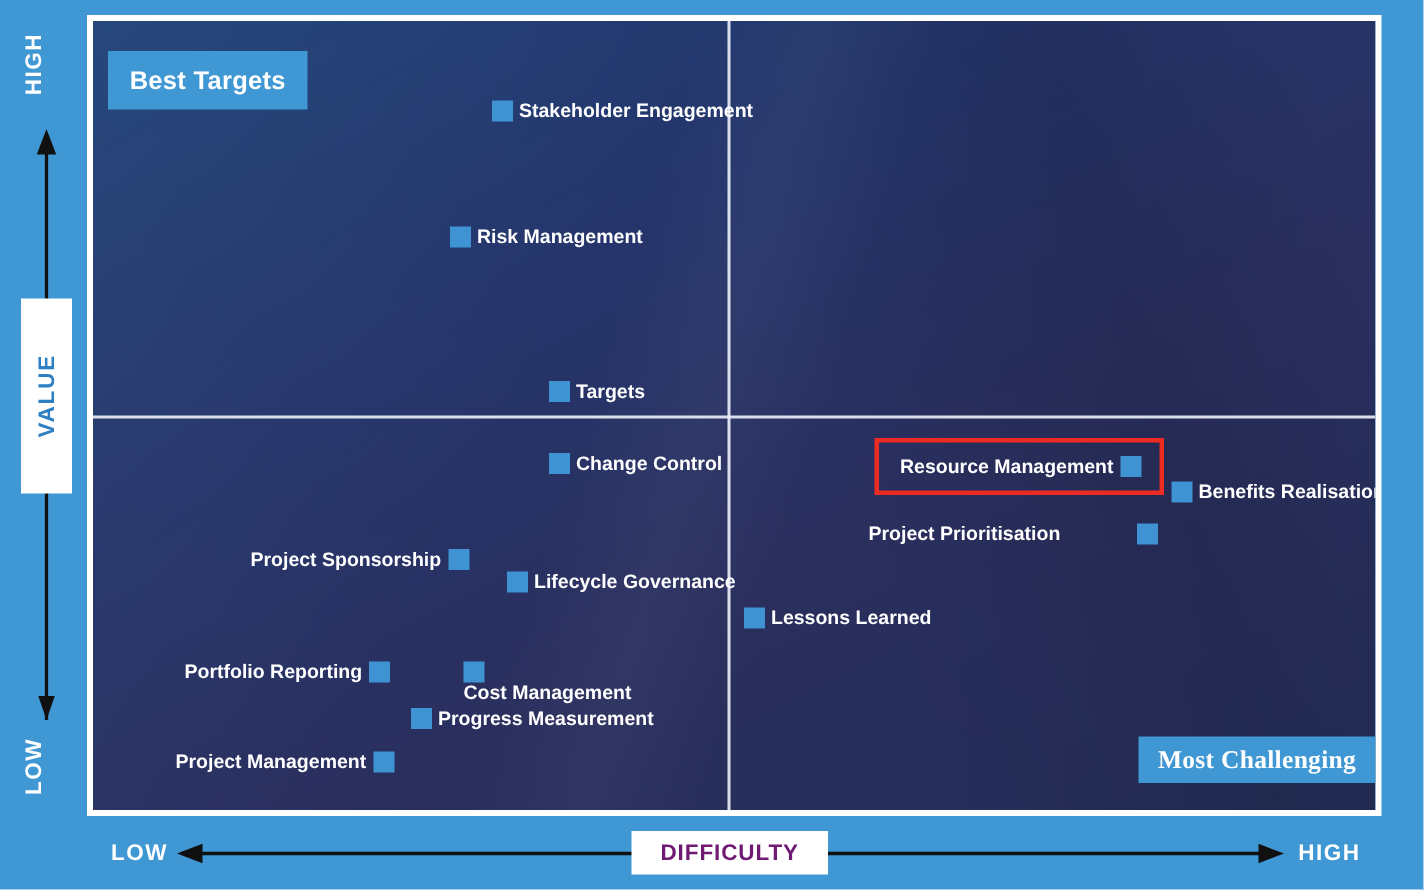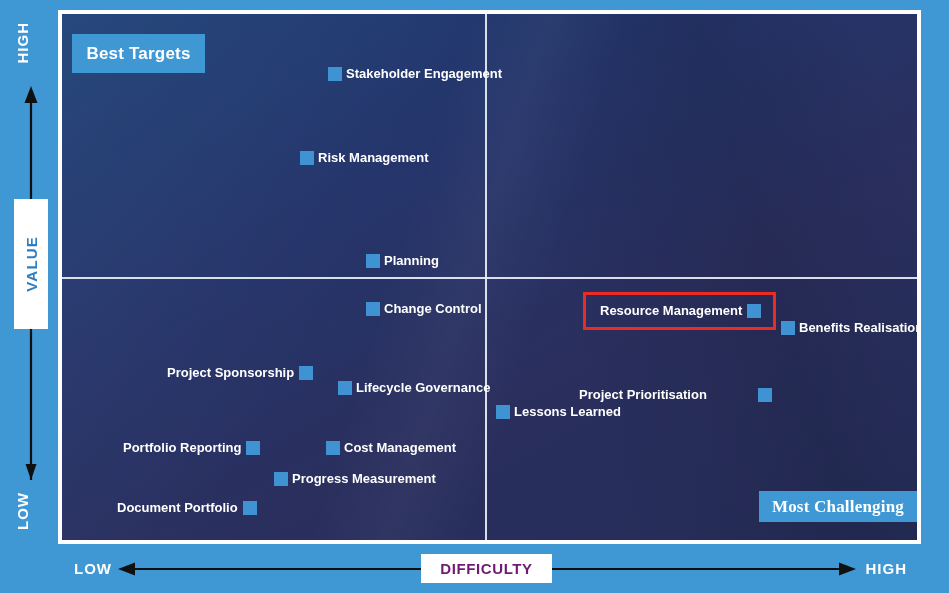--- a/index.html
+++ b/index.html
@@ -255,21 +255,21 @@
       <span>Stakeholder Engagement</span>
     </div>
 
     <div class="item marker-left" style="left:238px; top:137px;">
       <span class="marker"></span>
       <span>Risk Management</span>
     </div>
 
     <div class="item marker-left" style="left:304px; top:240px;">
       <span class="marker"></span>
-      <span>Planning</span>
+      <span>Targets</span>
     </div>
 
     <div class="item marker-left" style="left:304px; top:288px;">
       <span class="marker"></span>
       <span>Change Control</span>
     </div>
 
     <div class="item marker-right highlight" style="left:521px; top:278px;">
       <span class="marker"></span>
       <span>Resource Management</span>
@@ -278,54 +278,54 @@
     <div class="item marker-left" style="left:719px; top:307px;">
       <span class="marker"></span>
       <span>Benefits Realisation</span>
     </div>
 
     <div class="item marker-right" style="left:105px; top:352px;">
       <span class="marker"></span>
       <span>Project Sponsorship</span>
     </div>
 
-    <div class="item marker-right" style="left:517px; top:374px;gap:46px;">
+    <div class="item marker-right" style="left:517px; top:335px;gap:46px;">
       <span class="marker"></span>
       <span>Project Prioritisation</span>
     </div>
 
     <div class="item marker-left" style="left:276px; top:367px;">
       <span class="marker"></span>
       <span>Lifecycle Governance</span>
     </div>
 
     <div class="item marker-left" style="left:434px; top:391px;">
       <span class="marker"></span>
       <span>Lessons Learned</span>
     </div>
 
 
     <div class="item marker-right" style="left:61px; top:427px;">
       <span class="marker"></span>
       <span>Portfolio Reporting</span>
     </div>
 
-    <div class="item marker-left" style="left:264px; top:427px;">
+    <div class="item marker-left" style="left:247px; top:427px;flex-direction:column;">
       <span class="marker"></span>
       <span>Cost Management</span>
     </div>
 
     <div class="item marker-left" style="left:212px; top:458px;">
       <span class="marker"></span>
       <span>Progress Measurement</span>
     </div>
 
     <div class="item marker-right" style="left:55px; top:487px;">
       <span class="marker"></span>
-      <span>Document Portfolio</span>
+      <span>Project Management</span>
     </div>
 
   </div>
 
   <div id="axis-bottom">
     <div id="label-low-x">LOW</div>
 
     <svg id="difficulty-arrow" viewBox="0 0 738 18" preserveAspectRatio="none" aria-hidden="true">
       <line x1="14" y1="9" x2="724" y2="9" stroke="#101010" stroke-width="2.2"></line>
       <polygon points="0,9 17,2.5 17,15.5" fill="#101010"></polygon>

